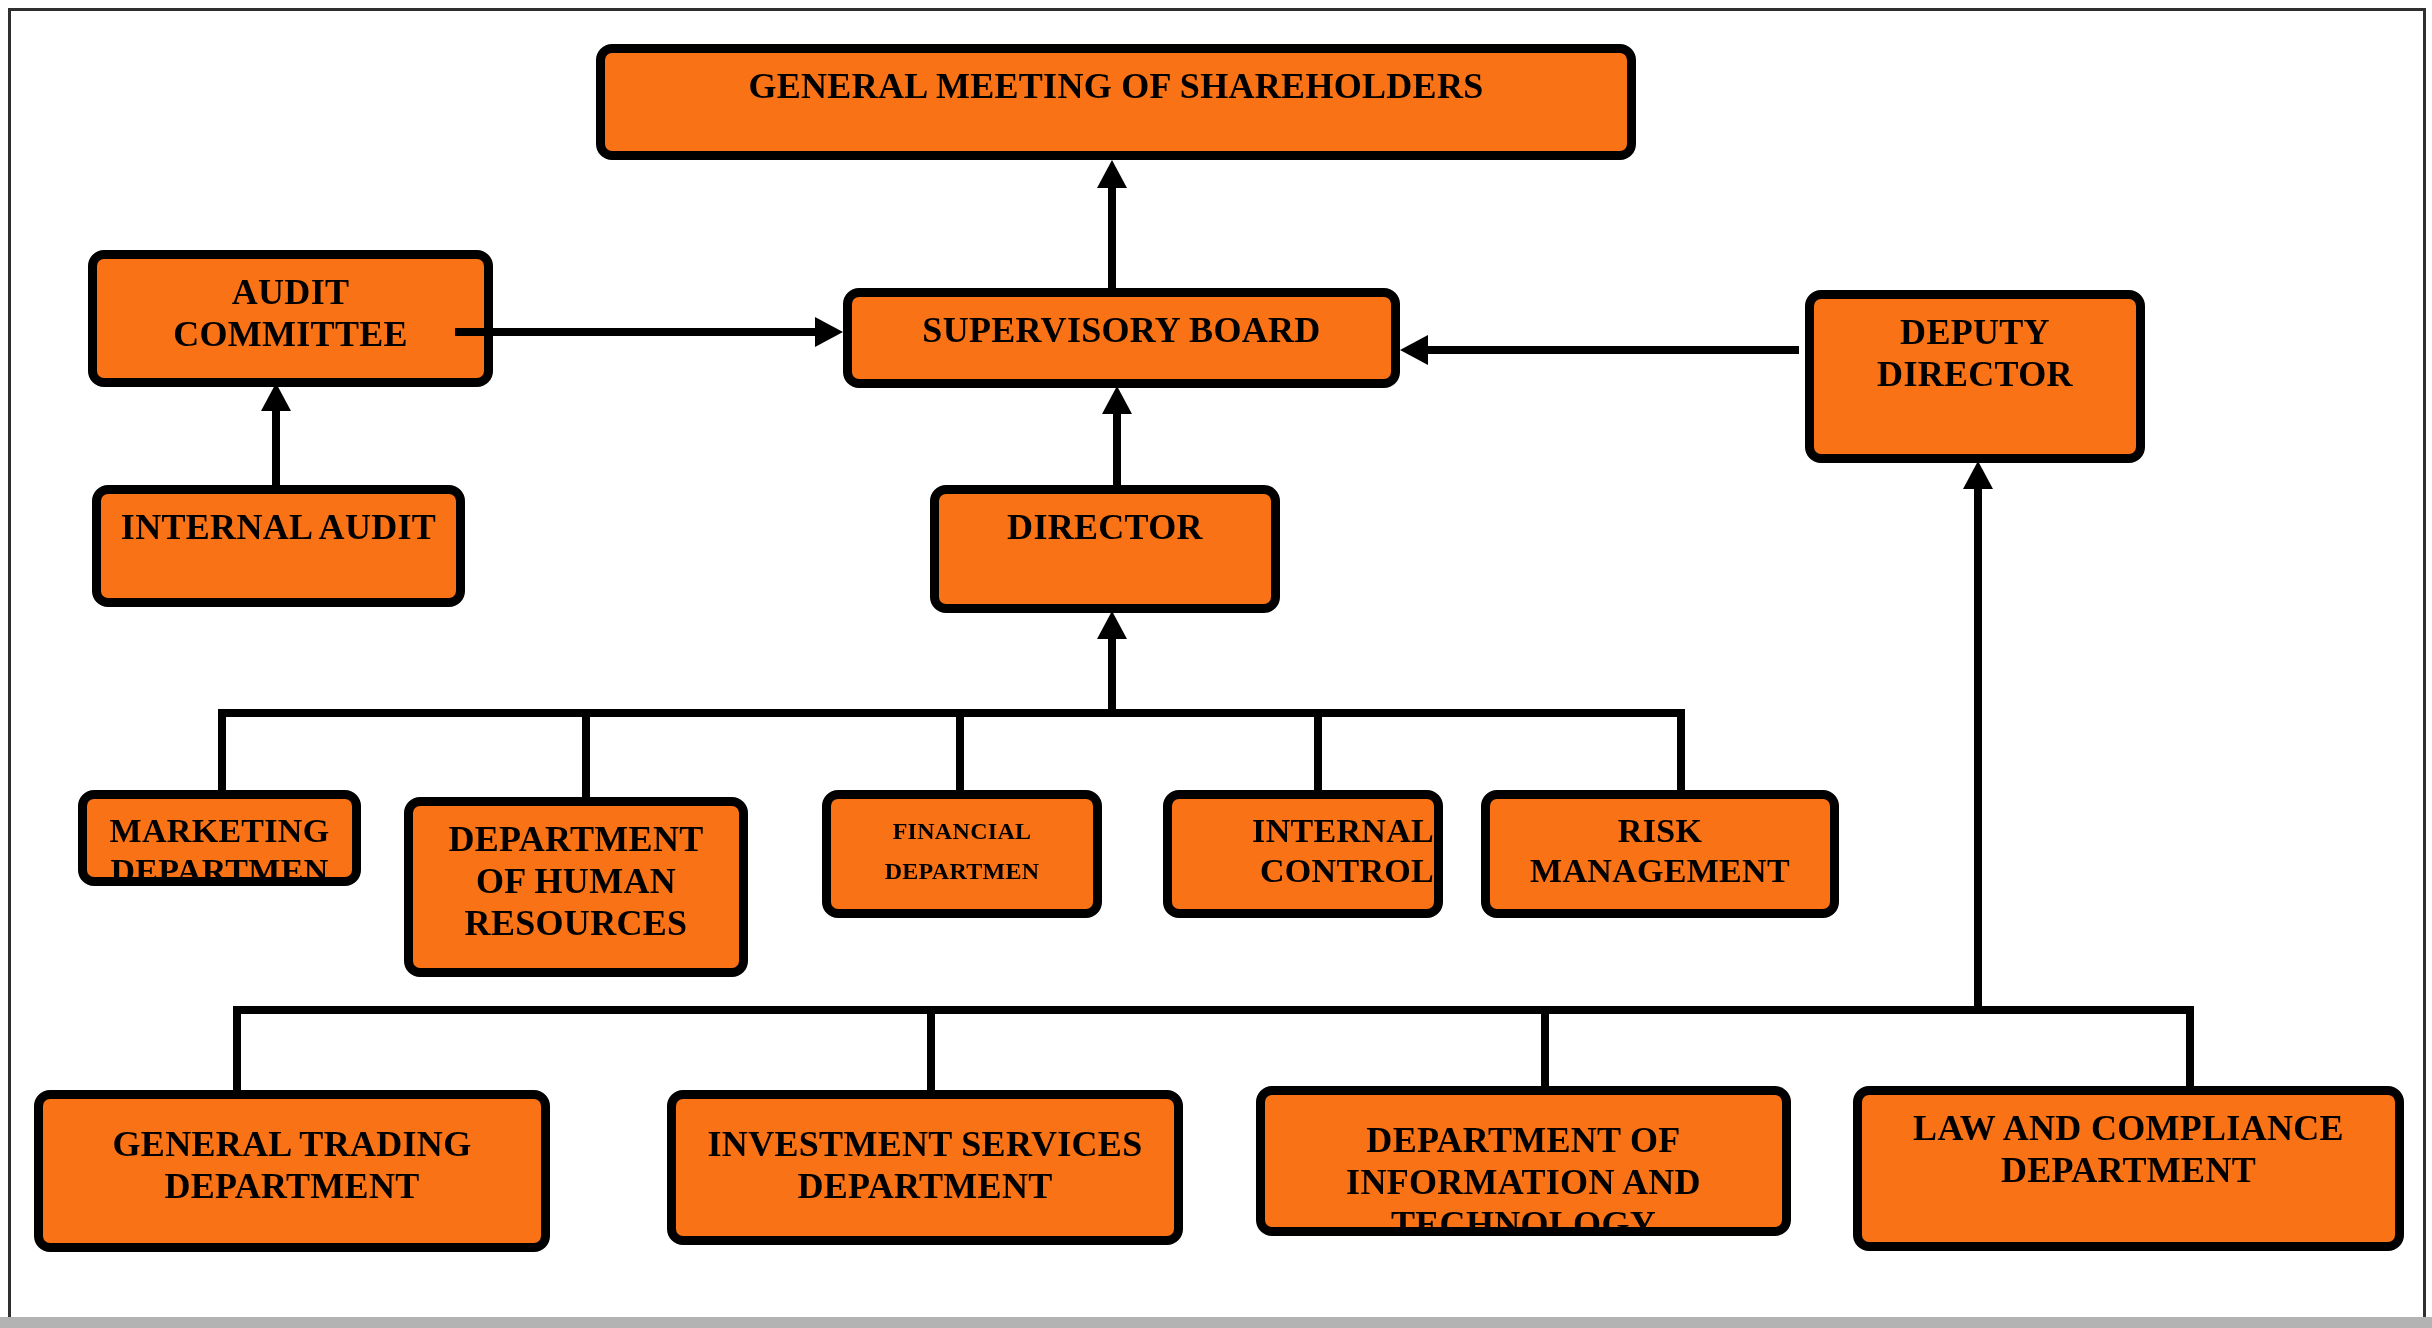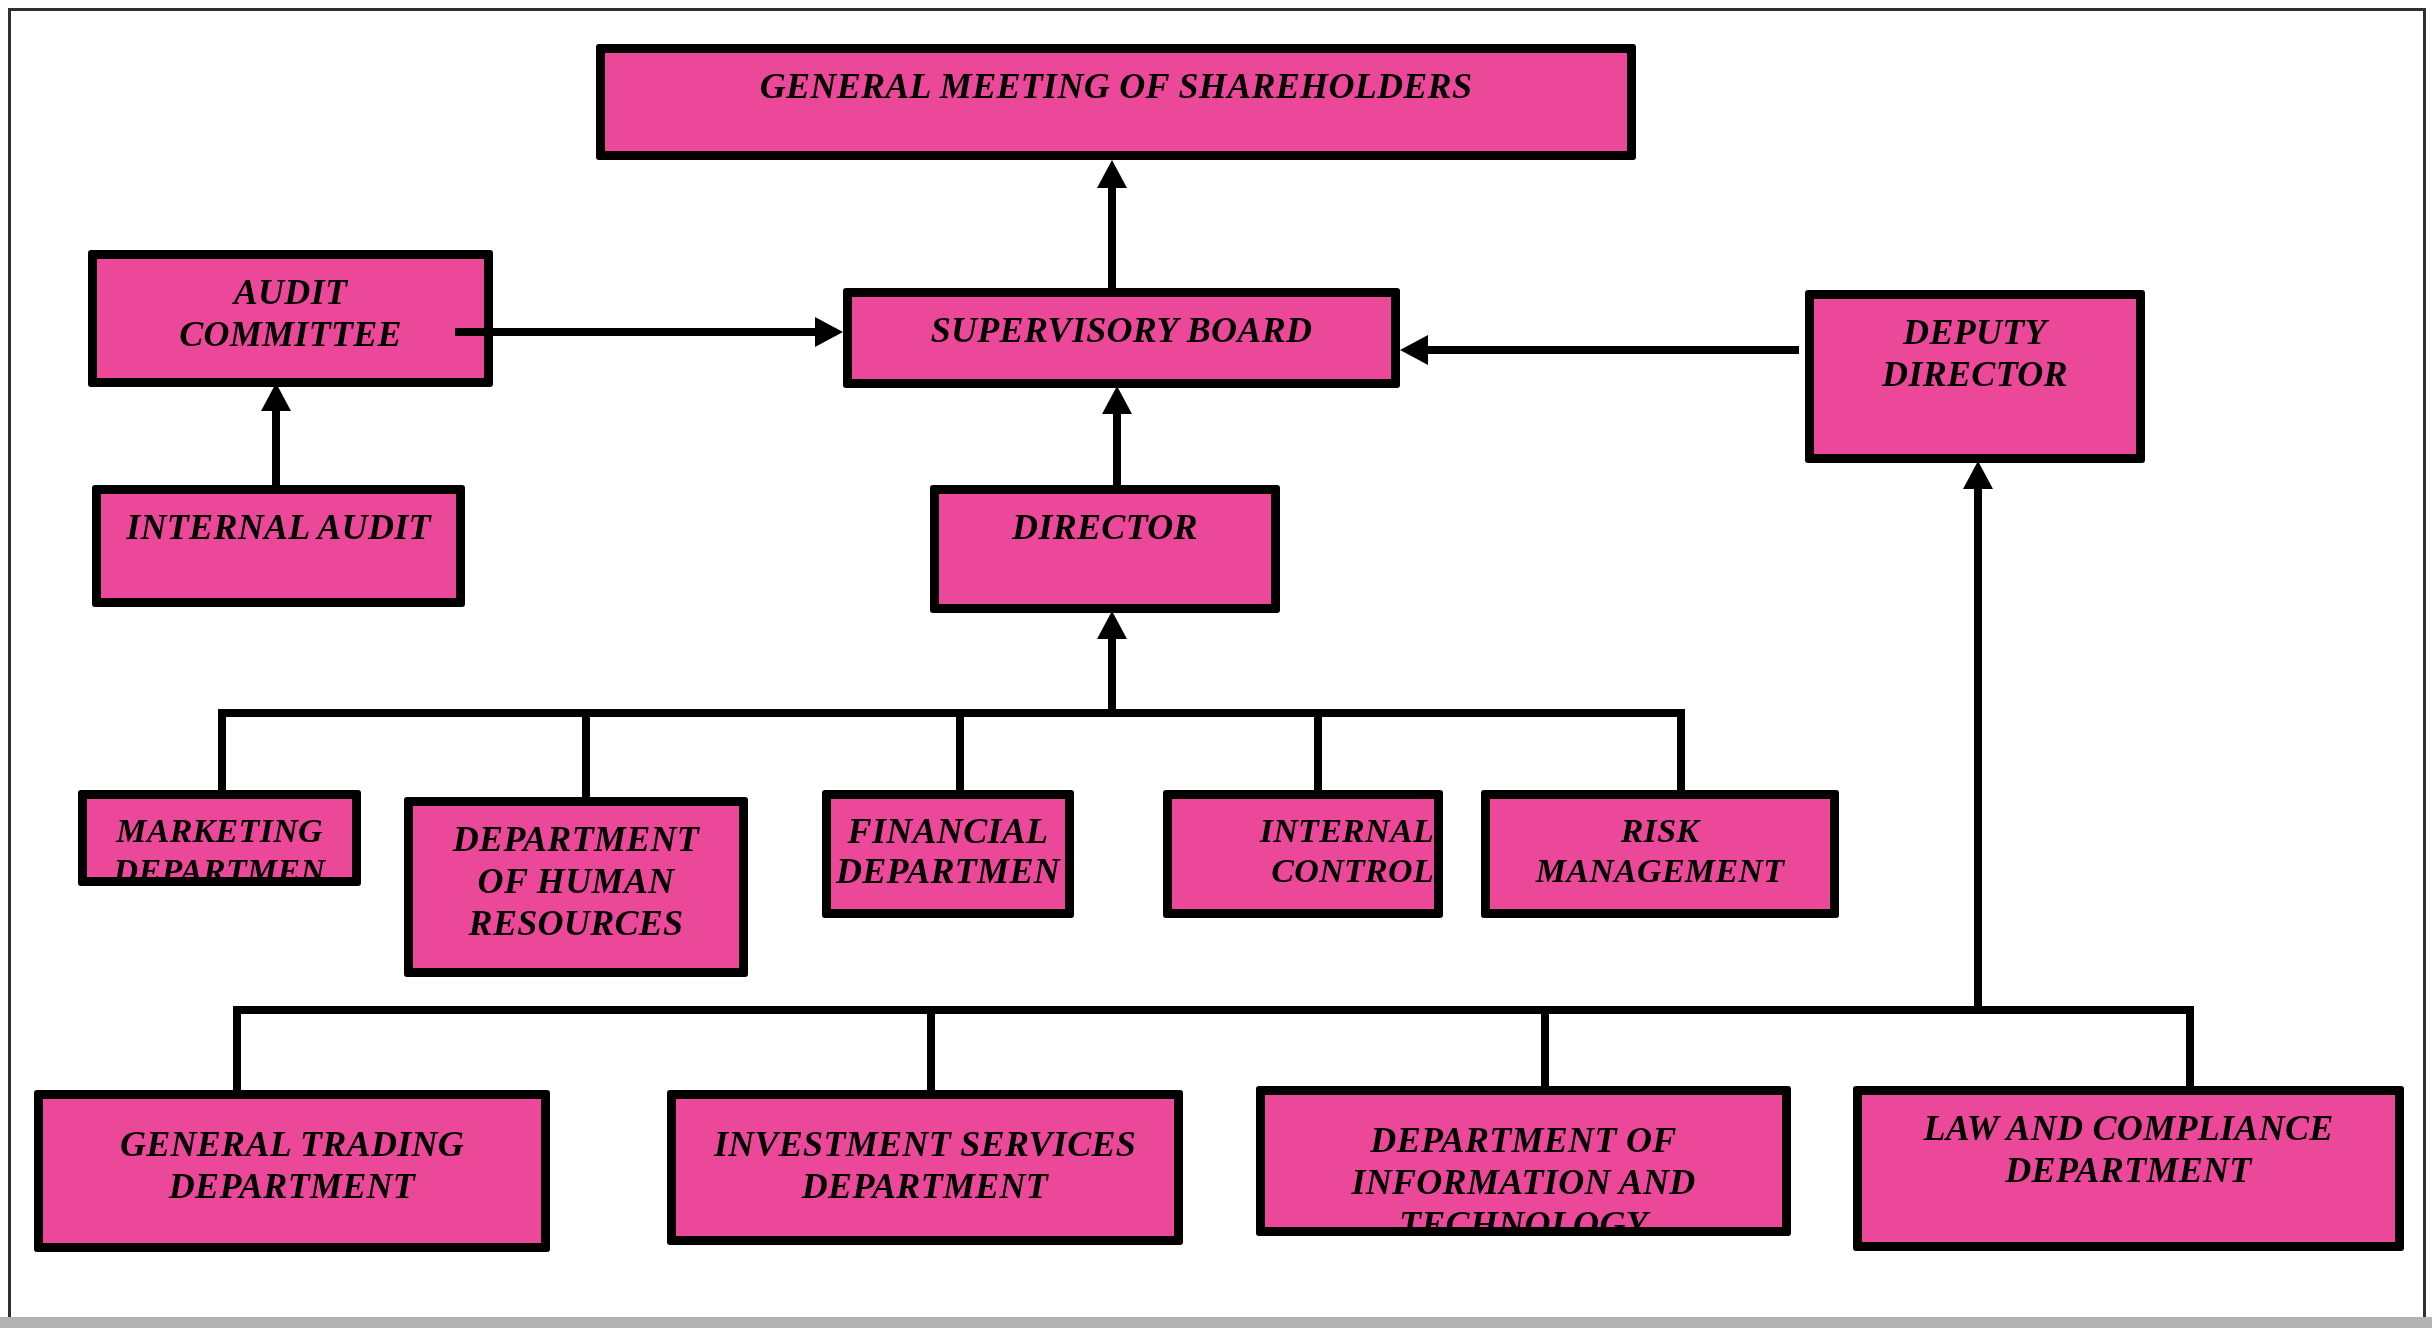--- a/index.html
+++ b/index.html
@@ -20,32 +20,31 @@
   }
   .bottom-strip {
     position: absolute;
     left: 0; top: 1317px;
     width: 2432px; height: 11px;
     background: #b3b3b3;
   }
   .node {
     position: absolute;
     box-sizing: border-box;
-    background: #ec4899;
+    background: #f97316;
     border: 9px solid #000000;
-    border-radius: 3px;
+    border-radius: 16px;
     color: #000000;
     font-weight: 700;
     font-size: 36px;
     line-height: 42px;
     text-align: center;
     padding-top: 12px;
     white-space: pre-line;
     letter-spacing: 0.3px;
-    font-style: italic;
   }
   .hline, .vline {
     position: absolute;
     background: #000000;
   }
   .hline { height: 8px; }
   .vline { width: 8px; }
   .arrow-up {
     position: absolute;
     width: 0; height: 0;
@@ -90,21 +89,21 @@
 
   <div class="node" style="left:930px; top:485px; width:350px; height:128px;">DIRECTOR</div>
 
   <div class="node" style="left:78px; top:790px; width:283px; height:96px; font-size:34px; line-height:40px;">MARKETING
 DEPARTMEN</div>
 
   <div class="node" style="left:404px; top:797px; width:344px; height:180px;">DEPARTMENT
 OF HUMAN
 RESOURCES</div>
 
-  <div class="node" style="left:822px; top:790px; width:252px; height:128px; font-size:36px; line-height:40px;">FINANCIAL
+  <div class="node" style="left:822px; top:790px; width:280px; height:128px; font-size:24px; line-height:40px;">FINANCIAL
 DEPARTMEN</div>
 
   <div class="node" style="left:1163px; top:790px; width:280px; height:128px; font-size:34px; line-height:40px;text-align:right;">INTERNAL
 CONTROL</div>
 
   <div class="node" style="left:1481px; top:790px; width:358px; height:128px; font-size:34px; line-height:40px;">RISK
 MANAGEMENT</div>
 
   <div class="node" style="left:34px; top:1090px; width:516px; height:162px; padding-top:24px;">GENERAL TRADING
 DEPARTMENT</div>

